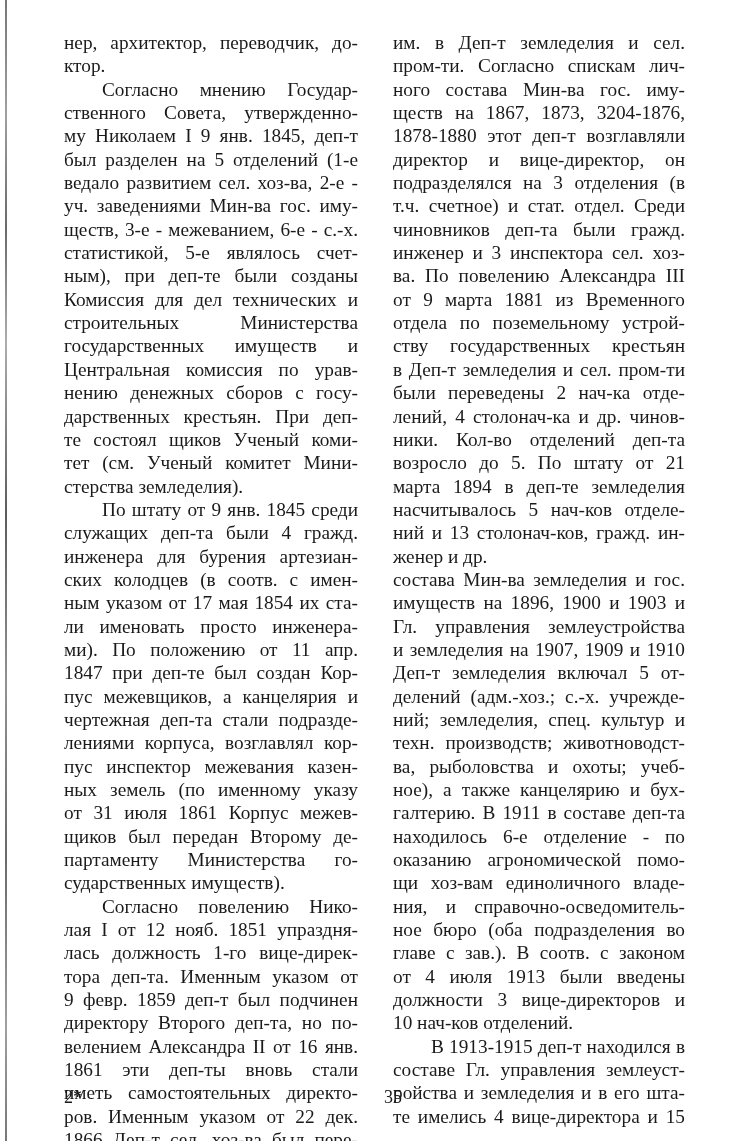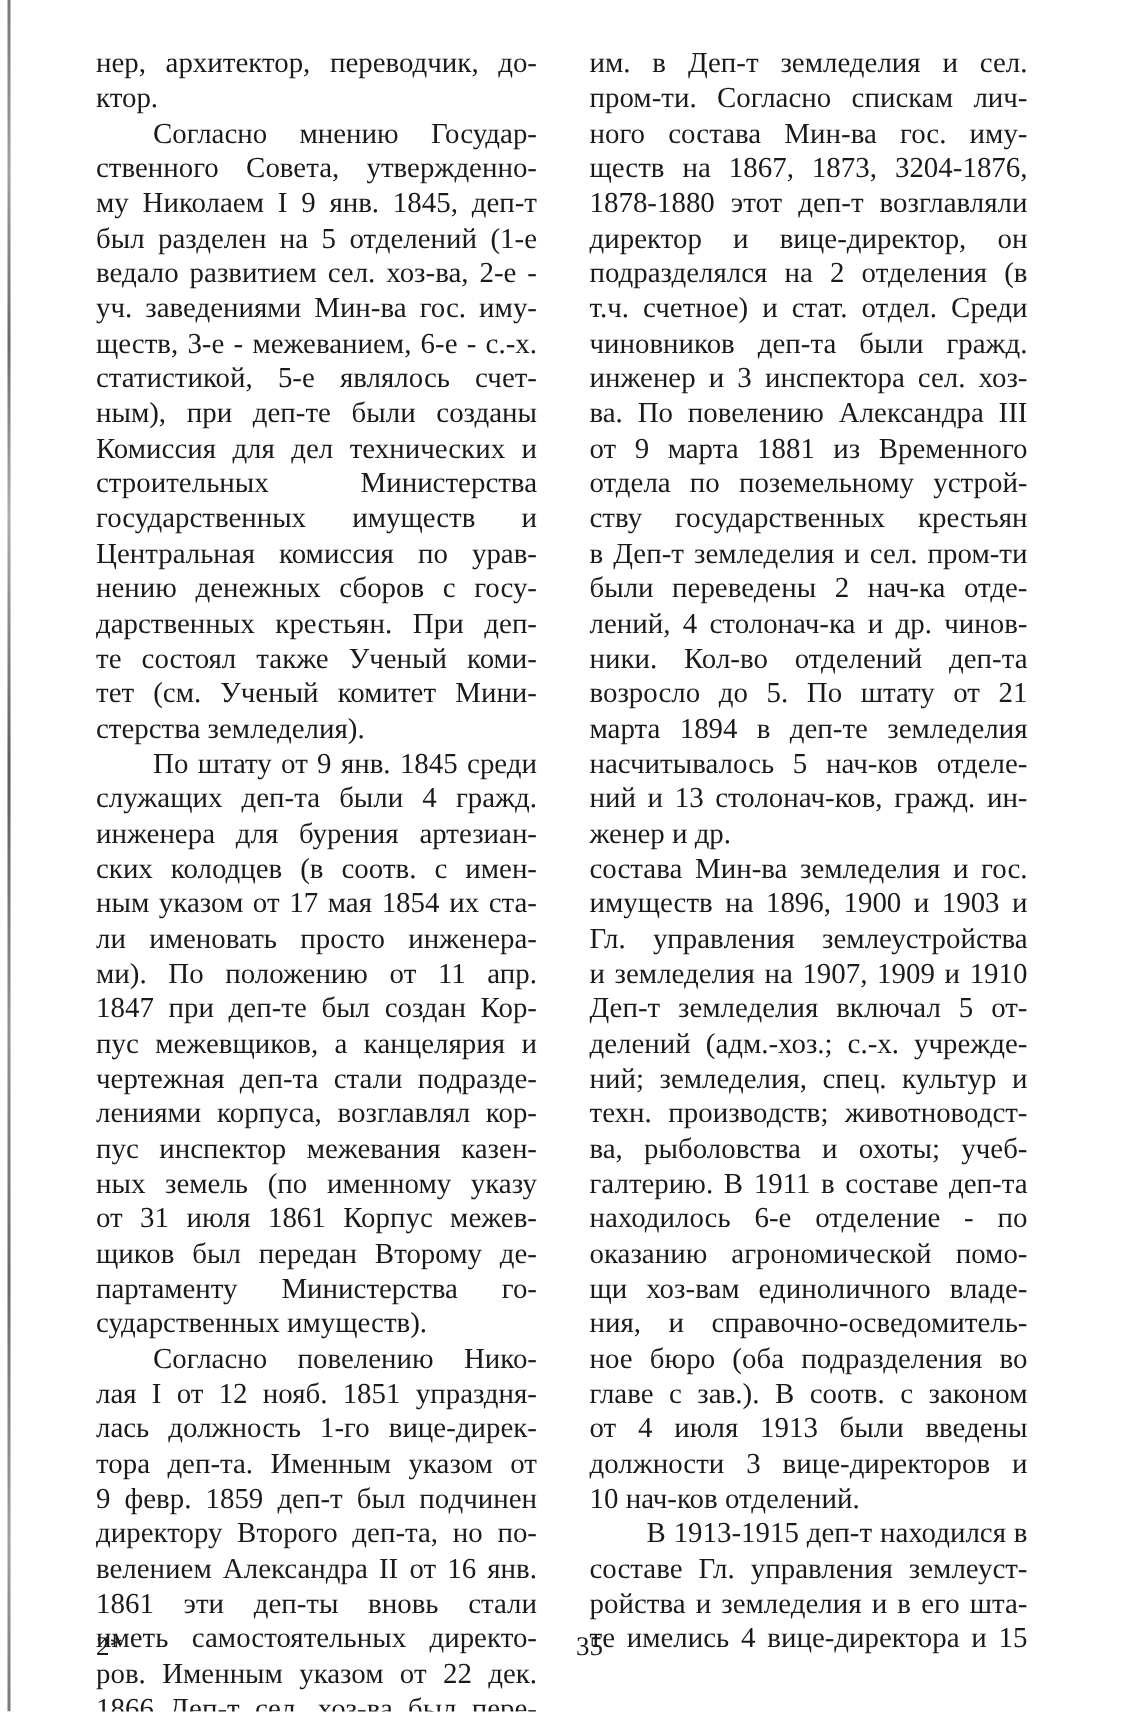--- a/index.html
+++ b/index.html
@@ -41,21 +41,21 @@
     <span class="line"><span>уч. заведениями Мин-ва гос. иму-</span></span>
     <span class="line"><span>ществ, 3-е - межеванием, 6-е - с.-х.</span></span>
     <span class="line"><span>статистикой, 5-е являлось счет-</span></span>
     <span class="line"><span>ным), при деп-те были созданы</span></span>
     <span class="line"><span class="it">Комиссия для дел технических и</span></span>
     <span class="line"><span class="it">строительных Министерства</span></span>
     <span class="line"><span class="it">государственных имуществ</span><span> и</span></span>
     <span class="line"><span class="it">Центральная комиссия по урав-</span></span>
     <span class="line"><span class="it">нению денежных сборов с госу-</span></span>
     <span class="line"><span class="it">дарственных крестьян</span><span>. При деп-</span></span>
-    <span class="line"><span>те состоял также Ученый коми-</span></span>
+    <span class="line"><span>те состоял щиков Ученый коми-</span></span>
     <span class="line"><span>тет (см. </span><span class="it">Ученый комитет Мини-</span></span>
     <span class="line last"><span class="it">стерства земледелия</span><span>).</span></span>
     <span class="line indent"><span>По штату от 9 янв. 1845 среди</span></span>
     <span class="line"><span>служащих деп-та были 4 гражд.</span></span>
     <span class="line"><span>инженера для бурения артезиан-</span></span>
     <span class="line"><span>ских колодцев (в соотв. с имен-</span></span>
     <span class="line"><span>ным указом от 17 мая 1854 их ста-</span></span>
     <span class="line"><span>ли именовать просто инженера-</span></span>
     <span class="line"><span>ми). По положению от 11 апр.</span></span>
     <span class="line"><span>1847 при деп-те был создан Кор-</span></span>
@@ -80,21 +80,21 @@
     <span class="line"><span>ров. Именным указом от 22 дек.</span></span>
     <span class="line"><span>1866 Деп-т сел. хоз-ва был пере-</span></span>
   </div>
 <div class="col right" id="col-right">
     <span class="line"><span>им. в Деп-т земледелия и сел.</span></span>
     <span class="line"><span>пром-ти. Согласно спискам лич-</span></span>
     <span class="line"><span>ного состава Мин-ва гос. иму-</span></span>
     <span class="line"><span>ществ на 1867, 1873, 3204-1876,</span></span>
     <span class="line"><span>1878-1880 этот деп-т возглавляли</span></span>
     <span class="line"><span>директор и вице-директор, он</span></span>
-    <span class="line"><span>подразделялся на 2 отделения (в</span></span>
+    <span class="line"><span>подразделялся на 3 отделения (в</span></span>
     <span class="line"><span>т.ч. счетное) и стат. отдел. Среди</span></span>
     <span class="line"><span>чиновников деп-та были гражд.</span></span>
     <span class="line"><span>инженер и 3 инспектора сел. хоз-</span></span>
     <span class="line"><span>ва. По повелению Александра III</span></span>
     <span class="line"><span>от 9 марта 1881 из </span><span class="it">Временного</span></span>
     <span class="line"><span class="it">отдела по поземельному устрой-</span></span>
     <span class="line"><span class="it">ству государственных крестьян</span></span>
     <span class="line"><span>в Деп-т земледелия и сел. пром-ти</span></span>
     <span class="line"><span>были переведены 2 нач-ка отде-</span></span>
     <span class="line"><span>лений, 4 столонач-ка и др. чинов-</span></span>
@@ -106,20 +106,21 @@
     <span class="line last"><span>женер и др.</span></span>
     <span class="line"><span>состава Мин-ва земледелия и гос.</span></span>
     <span class="line"><span>имуществ на 1896, 1900 и 1903 и</span></span>
     <span class="line"><span>Гл. управления землеустройства</span></span>
     <span class="line"><span>и земледелия на 1907, 1909 и 1910</span></span>
     <span class="line"><span>Деп-т земледелия включал 5 от-</span></span>
     <span class="line"><span>делений (адм.-хоз.; с.-х. учрежде-</span></span>
     <span class="line"><span>ний; земледелия, спец. культур и</span></span>
     <span class="line"><span>техн. производств; животноводст-</span></span>
     <span class="line"><span>ва, рыболовства и охоты; учеб-</span></span>
+    <span class="line"><span>ное), а также канцелярию и бух-</span></span>
     <span class="line"><span>галтерию. В 1911 в составе деп-та</span></span>
     <span class="line"><span>находилось 6-е отделение - по</span></span>
     <span class="line"><span>оказанию агрономической помо-</span></span>
     <span class="line"><span>щи хоз-вам единоличного владе-</span></span>
     <span class="line"><span>ния, и справочно-осведомитель-</span></span>
     <span class="line"><span>ное бюро (оба подразделения во</span></span>
     <span class="line"><span>главе с зав.). В соотв. с законом</span></span>
     <span class="line"><span>от 4 июля 1913 были введены</span></span>
     <span class="line"><span>должности 3 вице-директоров и</span></span>
     <span class="line last"><span>10 нач-ков отделений.</span></span>

